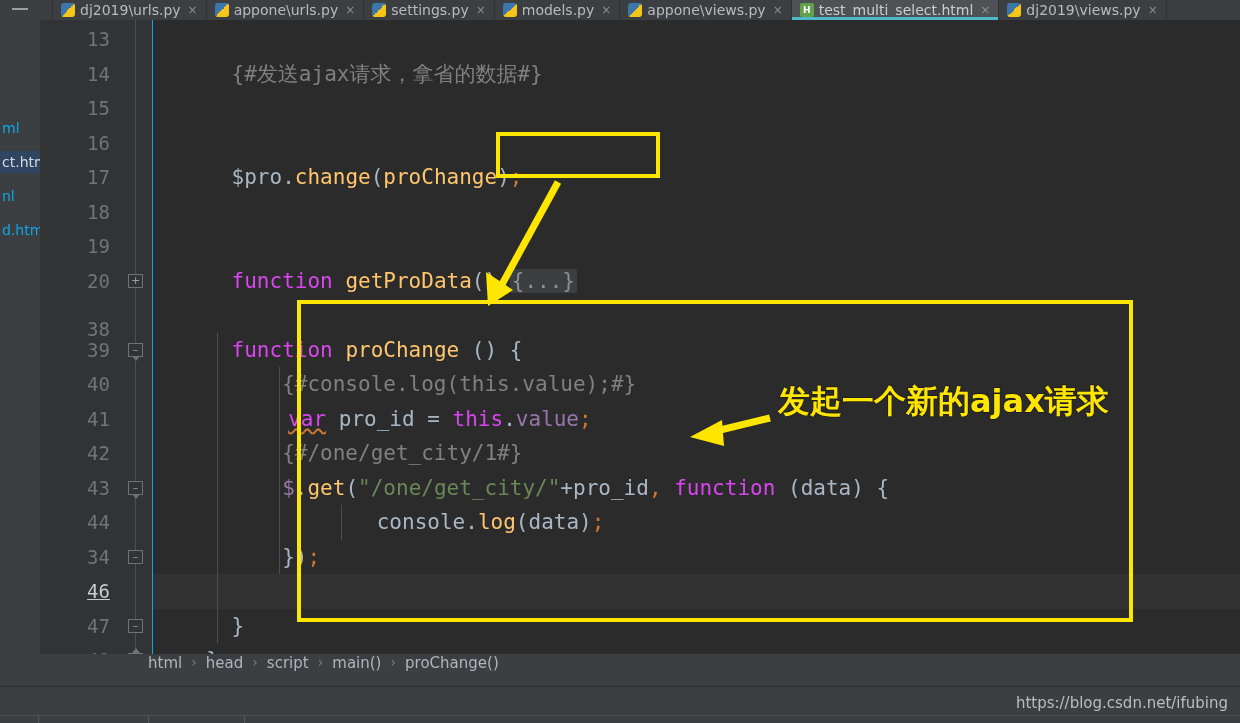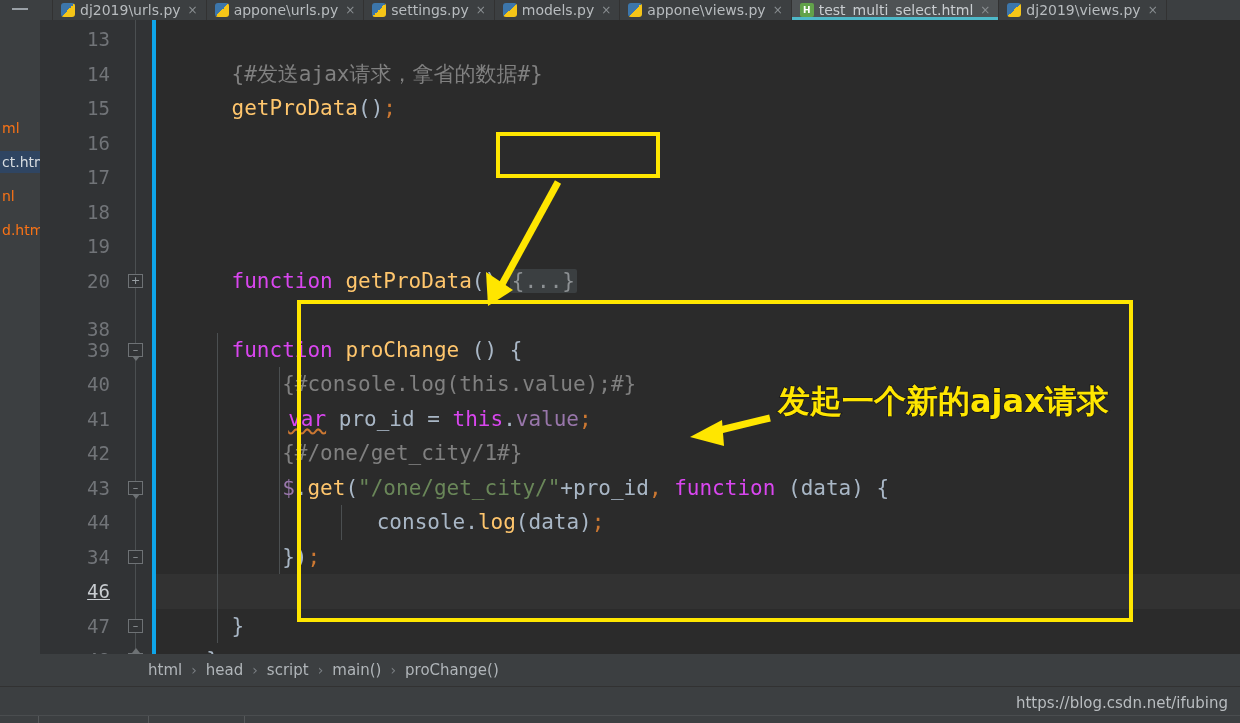--- a/index.html
+++ b/index.html
@@ -97,21 +97,21 @@
     left: 0; top: 20px;
     width: 40px; height: 650px;
     background: #3c3f41;
     border-right: 1px solid #2b2b2b;
     overflow: hidden;
   }
   .tree-item {
     height: 22px;
     line-height: 22px;
     font-size: 14px;
-    color: #f97316;
+    color: #0ea5e9;
     padding-left: 2px;
     white-space: nowrap;
     box-sizing: border-box;
   }
   .tree-item.selected {
     background: #2f4562;
     color: #d7dce0;
   }
 
   
@@ -120,21 +120,21 @@
     left: 40px; top: 20px;
     width: 1200px; height: 634px;
     background: #2b2b2b;
     overflow: hidden;
   }
   #gutter {
     position: absolute;
     left: 0; top: 0;
     width: 112px; height: 100%;
     background: #313335;
-    border-right: 4px solid #0ea5e9;
+    border-right: 1px solid #0ea5e9;
   }
   #gutter-fold-rail {
     position: absolute;
     left: 95px; top: 0;
     width: 1px; height: 100%;
     background: #4b4f51;
   }
   .ln {
     position: absolute;
     left: 0;
@@ -247,21 +247,21 @@
     paint-order: stroke fill;
   }
 
   
   #breadcrumb {
     position: absolute;
     left: 40px; top: 654px;
     width: 1200px; height: 32px;
     background: #3c3f41;
     display: flex;
-    align-items: center;
+    align-items: flex-start;
     padding-left: 108px;
     box-sizing: border-box;
     font-size: 15px;
     color: #b0b5b9;
   }
   .crumb { padding: 0 0; }
   .crumb-sep {
     color: #7a7f83;
     font-size: 14px;
     padding: 0 9px;
@@ -370,22 +370,22 @@
       <div class="fold" style="top: 253.5px;">+</div>
       <div class="fold arrowdown" style="top: 322.5px;">–</div>
       <div class="fold arrowdown" style="top: 460.5px;">–</div>
       <div class="fold" style="top: 529.5px;">–</div>
       <div class="fold" style="top: 598.5px;">–</div>
       <div class="fold arrowup" style="top: 633px;">–</div>
     </div>
   <div id="code">
       <div class="cl" style="top: 2px;"></div>
       <div class="cl" style="top: 36.5px;"><span class="punc">    </span><span class="cm">{#发送ajax请求，拿省的数据#}</span></div>
-      <div class="cl" style="top: 71px;"><span class="punc">    </span><span class="fn">getProData</span><span class="paren">()</span><span class="semi">;</span></div>
       <div class="cl" style="top: 105.5px;"></div>
+      <div class="cl" style="top: 140px;"><span class="punc">    </span><span class="blue">$pro</span><span class="punc">.</span><span class="fn">change</span><span class="paren">(</span><span class="fn">proChange</span><span class="paren">)</span><span class="semi">;</span></div>
       <div class="cl" style="top: 174.5px;"></div>
       <div class="cl" style="top: 209px;"></div>
       <div class="cl" style="top: 243.5px;"><span class="punc">    </span><span class="kw">function</span><span class="punc"> </span><span class="fn">getProData</span><span class="paren">()</span><span class="punc"> </span><span class="fold-box">{...}</span></div>
       <div class="cl" style="top: 278px;"></div>
       <div class="cl" style="top: 312.5px;"><span class="punc">    </span><span class="kw">function</span><span class="punc"> </span><span class="fn">proChange</span><span class="punc"> </span><span class="paren">()</span><span class="punc"> </span><span class="paren">{</span></div>
       <div class="cl" style="top: 347px;"><span class="punc">        </span><span class="cm">{#console.log(this.value);#}</span></div>
       <div class="cl" style="top: 381.5px; padding-left: 6px;"><span class="punc">        </span><span class="kw squiggle">var</span><span class="punc"> </span><span class="blue">pro_id</span><span class="punc"> = </span><span class="kw">this</span><span class="punc">.</span><span class="var">value</span><span class="semi">;</span></div>
       <div class="cl" style="top: 416px;"><span class="punc">        </span><span class="cm">{#/one/get_city/1#}</span></div>
       <div class="cl" style="top: 450.5px;"><span class="punc">        </span><span class="var">$</span><span class="punc">.</span><span class="fn">get</span><span class="paren">(</span><span class="str">"/one/get_city/"</span><span class="punc">+</span><span class="blue">pro_id</span><span class="semi">, </span><span class="kw">function</span><span class="punc"> </span><span class="paren">(</span><span class="blue">data</span><span class="paren">)</span><span class="punc"> </span><span class="paren">{</span></div>
       <div class="cl" style="top: 485px; padding-left: 44px;"><span class="punc">            </span><span class="blue">console</span><span class="punc">.</span><span class="fn">log</span><span class="paren">(</span><span class="blue">data</span><span class="paren">)</span><span class="semi">;</span></div>

